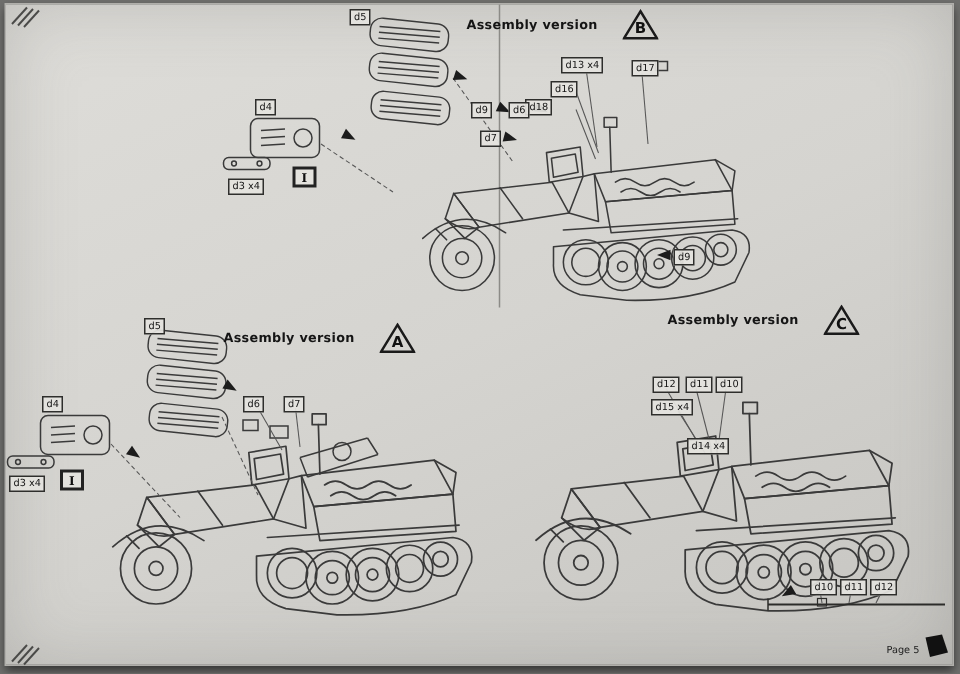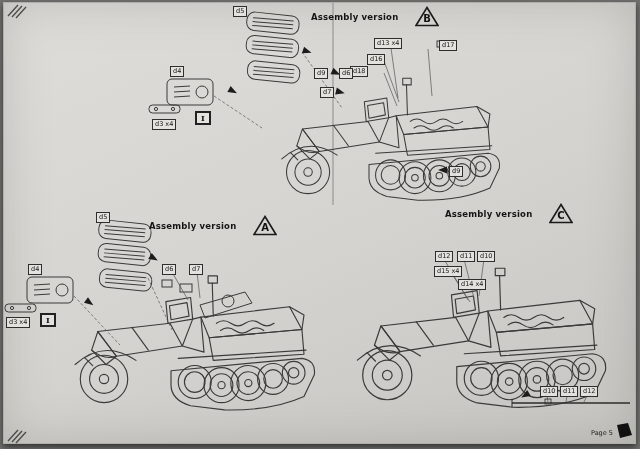--- a/index.html
+++ b/index.html
@@ -216,38 +216,38 @@
     <text x="12" y="16" text-anchor="middle" font-size="10" font-weight="bold" fill="#111">C</text>
   </svg>
 </div>
 
 <div class="pl" style="left:233px;top:6px">d5</div>
 <div class="pl" style="left:170px;top:66px">d4</div>
 <div class="pl" style="left:152px;top:119px">d3 x4</div>
 <div class="sprue" style="left:195px;top:111px">I</div>
 
 <div class="pl" style="left:374px;top:38px">d13 x4</div>
-<div class="pl" style="left:439px;top:40px">d17</div>
+<div class="pl" style="left:421px;top:40px">d17</div>
 <div class="pl" style="left:367px;top:54px">d16</div>
 <div class="pl" style="left:350px;top:66px">d18</div>
 <div class="pl" style="left:314px;top:68px">d9</div>
 <div class="pl" style="left:339px;top:68px">d6</div>
 <div class="pl" style="left:320px;top:87px">d7</div>
 <div class="pl" style="left:449px;top:166px">d9</div>
 
 <div class="pl" style="left:96px;top:212px">d5</div>
 <div class="pl" style="left:28px;top:264px">d4</div>
 <div class="pl" style="left:6px;top:317px">d3 x4</div>
 <div class="sprue" style="left:40px;top:313px">I</div>
 <div class="pl" style="left:162px;top:264px">d6</div>
 <div class="pl" style="left:189px;top:264px">d7</div>
 
 <div class="pl" style="left:435px;top:251px">d12</div>
 <div class="pl" style="left:457px;top:251px">d11</div>
 <div class="pl" style="left:477px;top:251px">d10</div>
 <div class="pl" style="left:434px;top:266px">d15 x4</div>
-<div class="pl" style="left:458px;top:279px">d14 x4</div>
+<div class="pl" style="left:458px;top:292px">d14 x4</div>
 
 <div class="pl" style="left:540px;top:386px">d10</div>
 <div class="pl" style="left:560px;top:386px">d11</div>
 <div class="pl" style="left:580px;top:386px">d12</div>
 
 <div class="footer-label" style="left:591px;top:429px">Page 5</div>
 
 </body></html>

